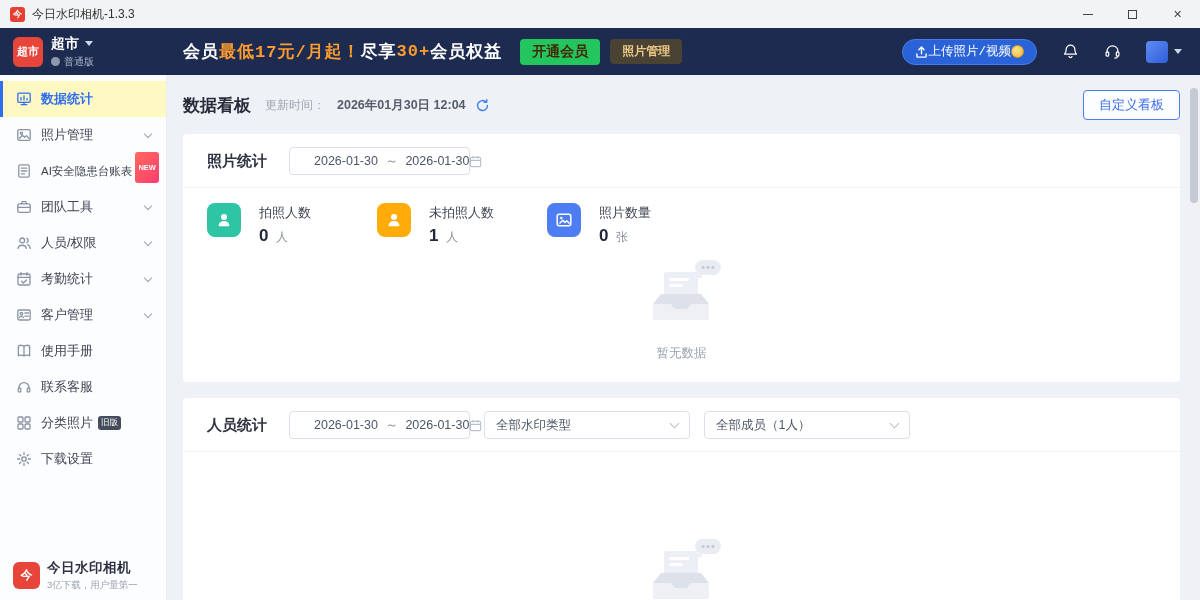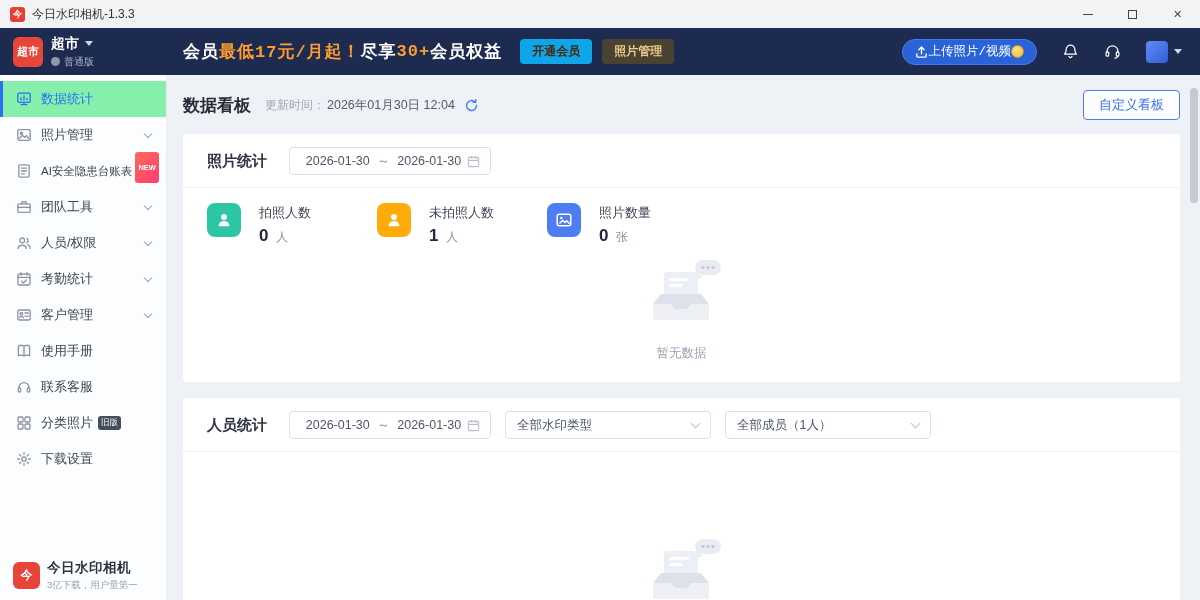--- a/index.html
+++ b/index.html
@@ -23,60 +23,60 @@
   .brand-col { margin-left:8px; }
   .brand-row { display:flex; align-items:center; }
   .brand-name { color:#fff; font-size:14px; font-weight:bold; }
   .caret { width:0; height:0; border-left:4px solid transparent; border-right:4px solid transparent; border-top:5px solid #cfd6e6; margin-left:6px; }
   .plan-row { display:flex; align-items:center; margin-top:2px; }
   .plan-icon { width:9px; height:9px; border-radius:50%; background:#8d97ad; margin-right:4px; }
   .plan-name { color:#aab3c8; font-size:10px; }
   .promo { display:flex; align-items:center; margin-left:16px; font-size:17px; font-weight:bold; letter-spacing:1px; white-space:nowrap; }
   .promo .w { color:#ffffff; }
   .promo .o { color:#ff9c2e; }
-  .btn-gold { margin-left:18px; background:#0ea5e9; color:#46290a; font-size:12px; font-weight:bold; padding:4px 12px; border-radius:4px; white-space:nowrap; cursor:pointer; }
+  .btn-gold { margin-left:18px; background:#22c55e; color:#46290a; font-size:14px; font-weight:bold; padding:4px 12px; border-radius:4px; white-space:nowrap; cursor:pointer; }
   .btn-dark { margin-left:10px; background:#4a4232; color:#ecc987; font-size:12px; font-weight:bold; padding:4px 12px; border-radius:4px; white-space:nowrap; cursor:pointer; }
   .top-spacer { flex:1; }
   .upload-btn { display:flex; align-items:center; background:#2a63d8; border:1px solid #4a7ce8; color:#fff; font-size:12.5px; height:26px; padding:0 12px; border-radius:13px; white-space:nowrap; cursor:pointer; }
   .coin { width:13px; height:13px; border-radius:50%; background:radial-gradient(circle at 35% 35%, #ffe18a, #f0b738); border:1px solid #d79a22; }
   .top-ico { margin-left:25px; display:flex; align-items:center; cursor:pointer; }
   .avatar-group { display:flex; align-items:center; margin-left:25px; margin-right:18px; cursor:pointer; }
   .avatar { width:22px; height:22px; border-radius:4px; background:linear-gradient(135deg,#5f8cf5,#2f5fd8); }
 
   
   .sidebar { position:absolute; top:75px; left:0; width:167px; bottom:0; background:#fcfdfe; border-right:1px solid #e9ebf0; }
   .side-list { padding-top:6px; }
   .side-item { position:relative; height:36px; display:flex; align-items:center; padding-left:16px; color:#3e4452; font-size:13px; cursor:pointer; white-space:nowrap; }
   .side-item .sicon { width:16px; height:16px; color:#8a93a3; margin-right:9px; flex:0 0 16px; display:flex; align-items:center; }
-  .side-item.active { background:#86efac; color:#2e6ff2; font-weight:normal; }
+  .side-item.active { background:#fef9c3; color:#2e6ff2; font-weight:bold; }
   .side-item.active .sicon { color:#2e6ff2; }
   .side-item.active::before { content:""; position:absolute; left:0; top:0; bottom:0; width:3px; background:#2e6ff2; }
   .side-item .chev { width:6px; height:6px; border-right:1.4px solid #9aa2b0; border-bottom:1.4px solid #9aa2b0; transform:rotate(45deg); margin-left:auto; margin-right:15px; margin-top:-3px; }
   .slabel.small { font-size:11.5px; }
   .badge-new { background:linear-gradient(135deg,#ff6a5e,#ff3d6e); color:#fff; font-size:7.5px; font-weight:bold; padding:11px 3px; border-radius:3px; margin-left:3px; transform:translateY(-4px); }
   .badge-old { background:#454c5c; color:#fff; font-size:8.5px; padding:1px 3px; border-radius:3px; margin-left:5px; }
   .side-footer { position:absolute; left:13px; bottom:8px; display:flex; align-items:center; }
   .foot-logo { width:27px; height:27px; border-radius:6px; background:#e8453a; color:#fff; font-size:12px; font-weight:bold; display:flex; align-items:center; justify-content:center; }
   .foot-col { margin-left:7px; }
   .foot-brand { font-size:13.5px; font-weight:bold; color:#2b3140; letter-spacing:0.5px; }
   .foot-tag { font-size:9.5px; color:#9aa2af; margin-top:2px; }
 
   
   .main { position:absolute; top:75px; left:167px; right:0; bottom:0; background:#eef1f6; overflow:hidden; }
   .page-head { display:flex; align-items:center; margin:15px 20px 0 16px; }
   .page-title { font-size:17px; font-weight:bold; color:#272c38; }
   .upd-label { font-size:12px; color:#a2a8b3; margin-left:14px; }
-  .upd-time { font-size:12.5px; color:#545b69; margin-left:2px; }
+  .upd-time { font-size:12.5px; color:#545b69; margin-left:12px;font-weight:bold; }
   .refresh { margin-left:9px; display:flex; align-items:center; cursor:pointer; }
   .btn-customize { margin-left:auto; border:1px solid #4d7bf0; color:#3d6ef0; background:#fcfdff; font-size:13px; padding:5px 15px; border-radius:4px; cursor:pointer; }
 
   .card { background:#fff; border-radius:4px; margin:14px 20px 0 16px; }
   .card-head { display:flex; align-items:center; padding:13px 24px 12px 24px; }
   .card-title { font-size:15px; font-weight:bold; color:#2e3342; white-space:nowrap; }
-  .date-box { display:flex; align-items:center; border:1px solid #dde0e8; border-radius:4px; height:28px; width:202px; margin-left:22px; padding:0 10px; font-size:12.5px; color:#4d5668; cursor:pointer; }
+  .date-box { display:flex; align-items:center; border:1px solid #dde0e8; border-radius:4px; height:28px; width:181px; margin-left:22px; padding:0 24px; font-size:12.5px; color:#4d5668; cursor:pointer; }
   .date-box .dtxt { flex:1; text-align:center; white-space:nowrap; }
   .date-sep { margin:0 4px; color:#6a7284; }
   .select-box { display:flex; align-items:center; border:1px solid #dde0e8; border-radius:4px; height:28px; width:206px; margin-left:14px; padding:0 11px; font-size:12.5px; color:#4d5668; cursor:pointer; }
   .select-box .chev { width:7px; height:7px; border-right:1.4px solid #b9c0cc; border-bottom:1.4px solid #b9c0cc; transform:rotate(45deg); margin-left:auto; margin-top:-3px; }
   .divider { height:1px; background:#f0f2f6; }
 
   .stats { display:flex; padding:15px 24px 0 24px; }
   .stat { width:170px; display:flex;gap:8px; }
   .stat-ico { width:34px; height:34px; border-radius:8px; display:flex; align-items:center; justify-content:center; flex:0 0 34px; }
   .stat-ico.teal { background:#2ec5a5; }

